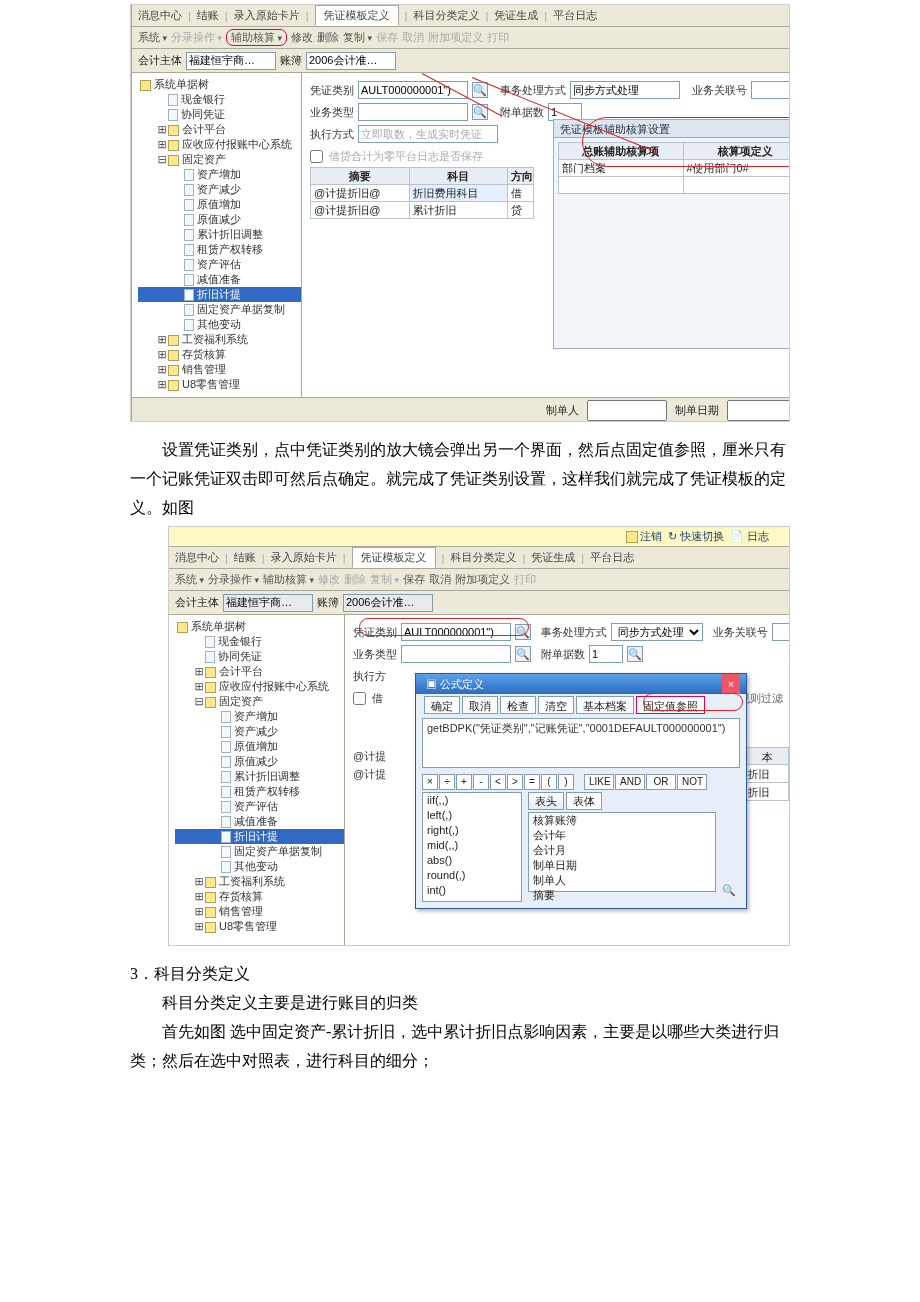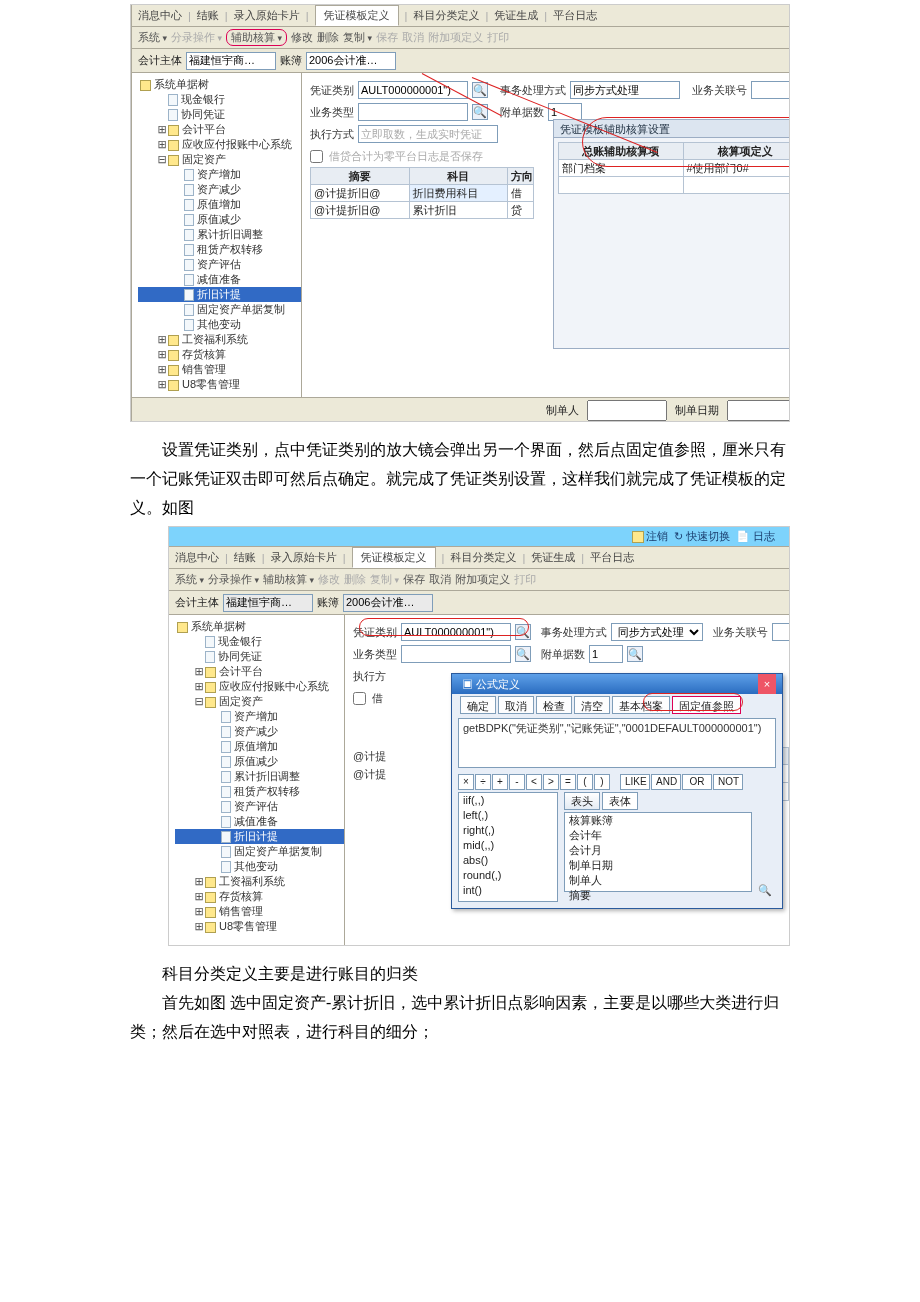--- a/index.html
+++ b/index.html
@@ -49,24 +49,24 @@
   .red-line { position:absolute; height:1px; background:#d22; transform-origin:left center; pointer-events:none; }
   .panel-box { position:absolute; border:1px solid #9cadc4; background:#f1f4f9; }
   .panel-box .pb-title{height:18px;background:#dce5f0;border-bottom:1px solid #9cadc4;line-height:18px;padding-left:6px;color:#234;}
   .panel-box .pb-body{padding:4px;}
   .grid-sm{border:1px solid #b5c3d3;border-collapse:collapse;width:100%;table-layout:fixed;font-size:11px;}
   .grid-sm th,.grid-sm td{border:1px solid #b5c3d3;height:17px;padding:0 3px;background:#fff;white-space:nowrap;}
   .grid-sm th{background:#e8edf3;}
   .btn{display:inline-block;min-width:46px;height:20px;line-height:18px;border:1px solid #7f9db9;background:linear-gradient(#fff,#e4ebf3);text-align:center;padding:0 6px;color:#222;}
   .footer { height:26px;border-top:1px solid #aca899;display:flex;align-items:center;justify-content:flex-end;gap:8px;padding-right:10px;background:#ece9d8; }
   
-  .sc2 .top-actions{height:20px;display:flex;justify-content:flex-end;align-items:center;gap:6px;padding-right:14px;background:#7dd3fc;border-bottom:1px solid #aca899;}
+  .sc2 .top-actions{height:20px;display:flex;justify-content:flex-end;align-items:center;gap:6px;padding-right:20px;background:#fef9c3;border-bottom:1px solid #aca899;}
   .sc2 .top-actions .lnk{color:#1a3e6f;}
   .sc2 .top-actions .ico{display:inline-block;width:12px;height:12px;border:1px solid #b0a050;background:#ffe88c;vertical-align:middle;margin-right:2px;}
-  .formula-win{position:absolute;left:70px;top:58px;width:332px;background:#e8eef7;border:1px solid #2a5a9c;box-shadow:2px 2px 4px rgba(0,0,0,0.3);margin-left:36px;}
+  .formula-win{position:absolute;left:70px;top:58px;width:332px;background:#e8eef7;border:1px solid #2a5a9c;box-shadow:2px 2px 4px rgba(0,0,0,0.3);}
   .formula-win .fw-title{height:20px;background:linear-gradient(#5ea0e8,#2a6cc0);color:#fff;line-height:20px;padding:0 6px;display:flex;justify-content:space-between;}
   .formula-win .fw-title .xbtn{background:#e56;color:#fff;width:18px;text-align:center;}
   .formula-win .fw-bar{height:22px;display:flex;align-items:center;gap:2px;padding:0 4px 0 8px;}
   .formula-win .fw-bar .b{display:inline-block;padding:1px 6px;height:18px;line-height:17px;border:1px solid #7f9db9;background:#fdfdfe;}
   .formula-win .fw-bar .b.hl{border-color:#d05;}
   .formula-win .fw-text{margin:2px 6px;border:1px solid #7f9db9;background:#fff;height:50px;padding:2px 4px;color:#333;font-size:11px;}
   .formula-win .ops{display:flex;gap:1px;padding:4px 6px 2px;}
   .formula-win .ops .op{width:16px;height:16px;background:#fff;border:1px solid #7f9db9;text-align:center;line-height:14px;font-size:10px;}
   .formula-win .ops .wop{min-width:30px;padding:0 4px;}
   .formula-win .lower{display:flex;gap:6px;padding:0 6px 6px;}
@@ -419,16 +419,17 @@
           </div>
         </div>
 
         <div class="red-oval-sm" style="left:14px;top:3px;width:170px;height:18px;"></div>
         <div class="red-oval-sm" style="left:298px;top:78px;width:100px;height:18px;"></div>
       </div>
     </div>
   </div>
 
   <div class="prose" style="margin-top:6px;">
+    <p>3．科目分类定义</p>
     <p class="indent">科目分类定义主要是进行账目的归类</p>
     <p class="indent">首先如图 选中固定资产-累计折旧，选中累计折旧点影响因素，主要是以哪些大类进行归类；然后在选中对照表，进行科目的细分；</p>
   </div>
 </div>
 
 </body></html>

